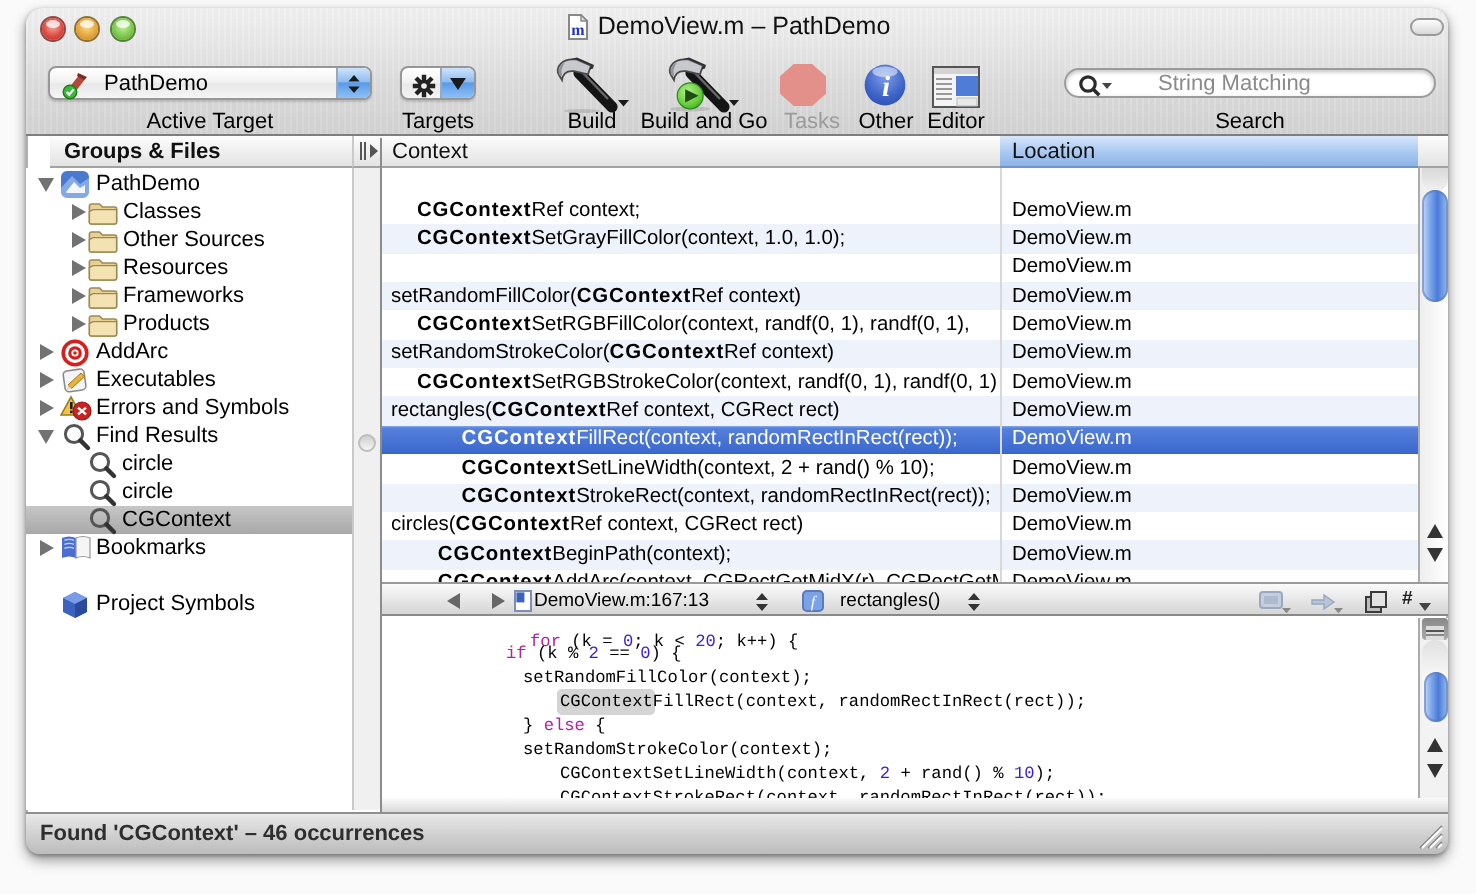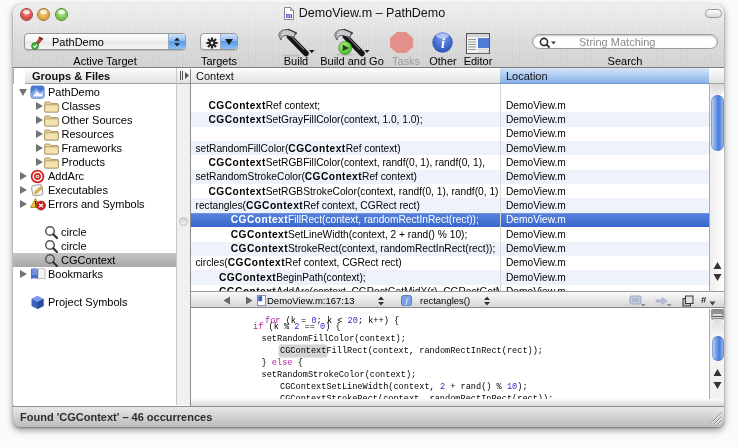--- a/index.html
+++ b/index.html
@@ -311,20 +311,28 @@
         <span class="tri closed" style="left:7px;top:2.5px;"></span>
         <span class="ticn" style="left:17px;"><svg width="16" height="14" viewBox="0 0 16 14">
             <path d="M5.5 1.5 L10.5 10.5 H0.5 Z" fill="#f2c63a" stroke="#9a7d1d" stroke-width="0.8"></path>
             <rect x="5" y="4" width="1.3" height="3.6" fill="#1a1a1a"></rect>
             <rect x="5" y="8.3" width="1.3" height="1.3" fill="#1a1a1a"></rect>
             <circle cx="11" cy="8.5" r="4.5" fill="#cc2222" stroke="#8e1515" stroke-width="0.6"></circle>
             <path d="M9 6.8 l4 3.4 M13 6.8 l-4 3.4" stroke="#fff" stroke-width="1.2"></path>
           </svg></span>
         <span class="txt" style="left:35px;">Errors and Symbols</span>
       </div>
+    <div class="trow" style="top:127px;">
+        <span class="tri open" style="left:6px;top:4px;"></span>
+        <span class="ticn" style="left:18px;"><svg width="15" height="15" viewBox="0 0 15 15">
+            <circle cx="6" cy="6" r="4.3" fill="none" stroke="#555" stroke-width="1.5"></circle>
+            <line x1="9.2" y1="9.2" x2="13" y2="13" stroke="#333" stroke-width="2.2" stroke-linecap="round"></line>
+          </svg></span>
+        <span class="txt" style="left:35px;">Find Results</span>
+      </div>
     <div class="trow" style="top:141px;">
         <span class="ticn" style="left:31px;"><svg width="15" height="15" viewBox="0 0 15 15">
             <circle cx="6" cy="6" r="4.3" fill="none" stroke="#555" stroke-width="1.5"></circle>
             <line x1="9.2" y1="9.2" x2="13" y2="13" stroke="#333" stroke-width="2.2" stroke-linecap="round"></line>
           </svg></span>
         <span class="txt" style="left:48px;">circle</span>
       </div>
     <div class="trow" style="top:155px;">
         <span class="ticn" style="left:31px;"><svg width="15" height="15" viewBox="0 0 15 15">
             <circle cx="6" cy="6" r="4.3" fill="none" stroke="#555" stroke-width="1.5"></circle>

